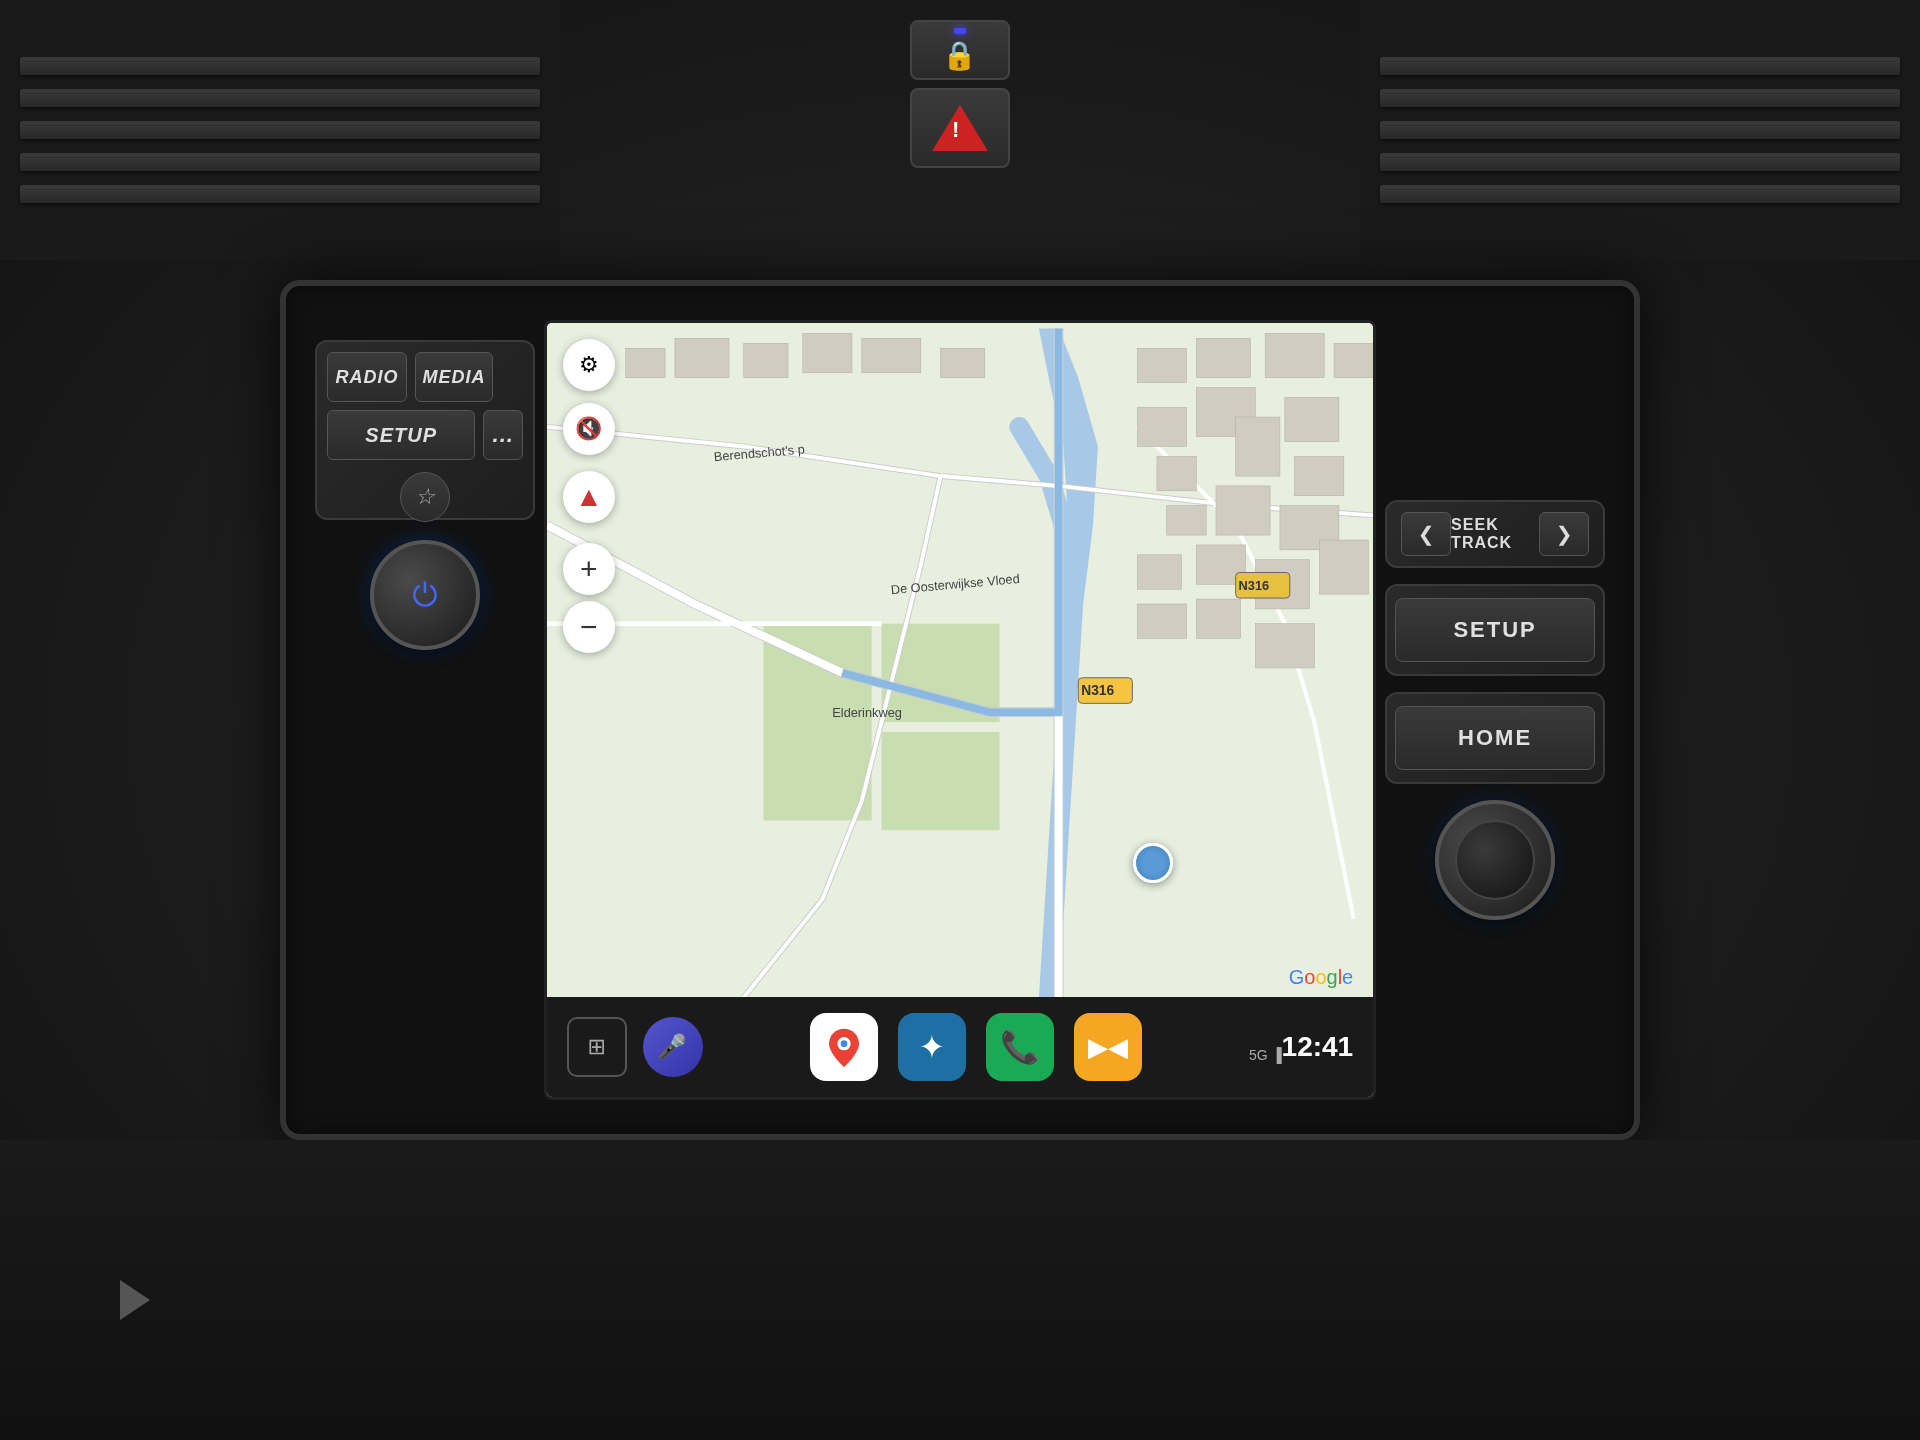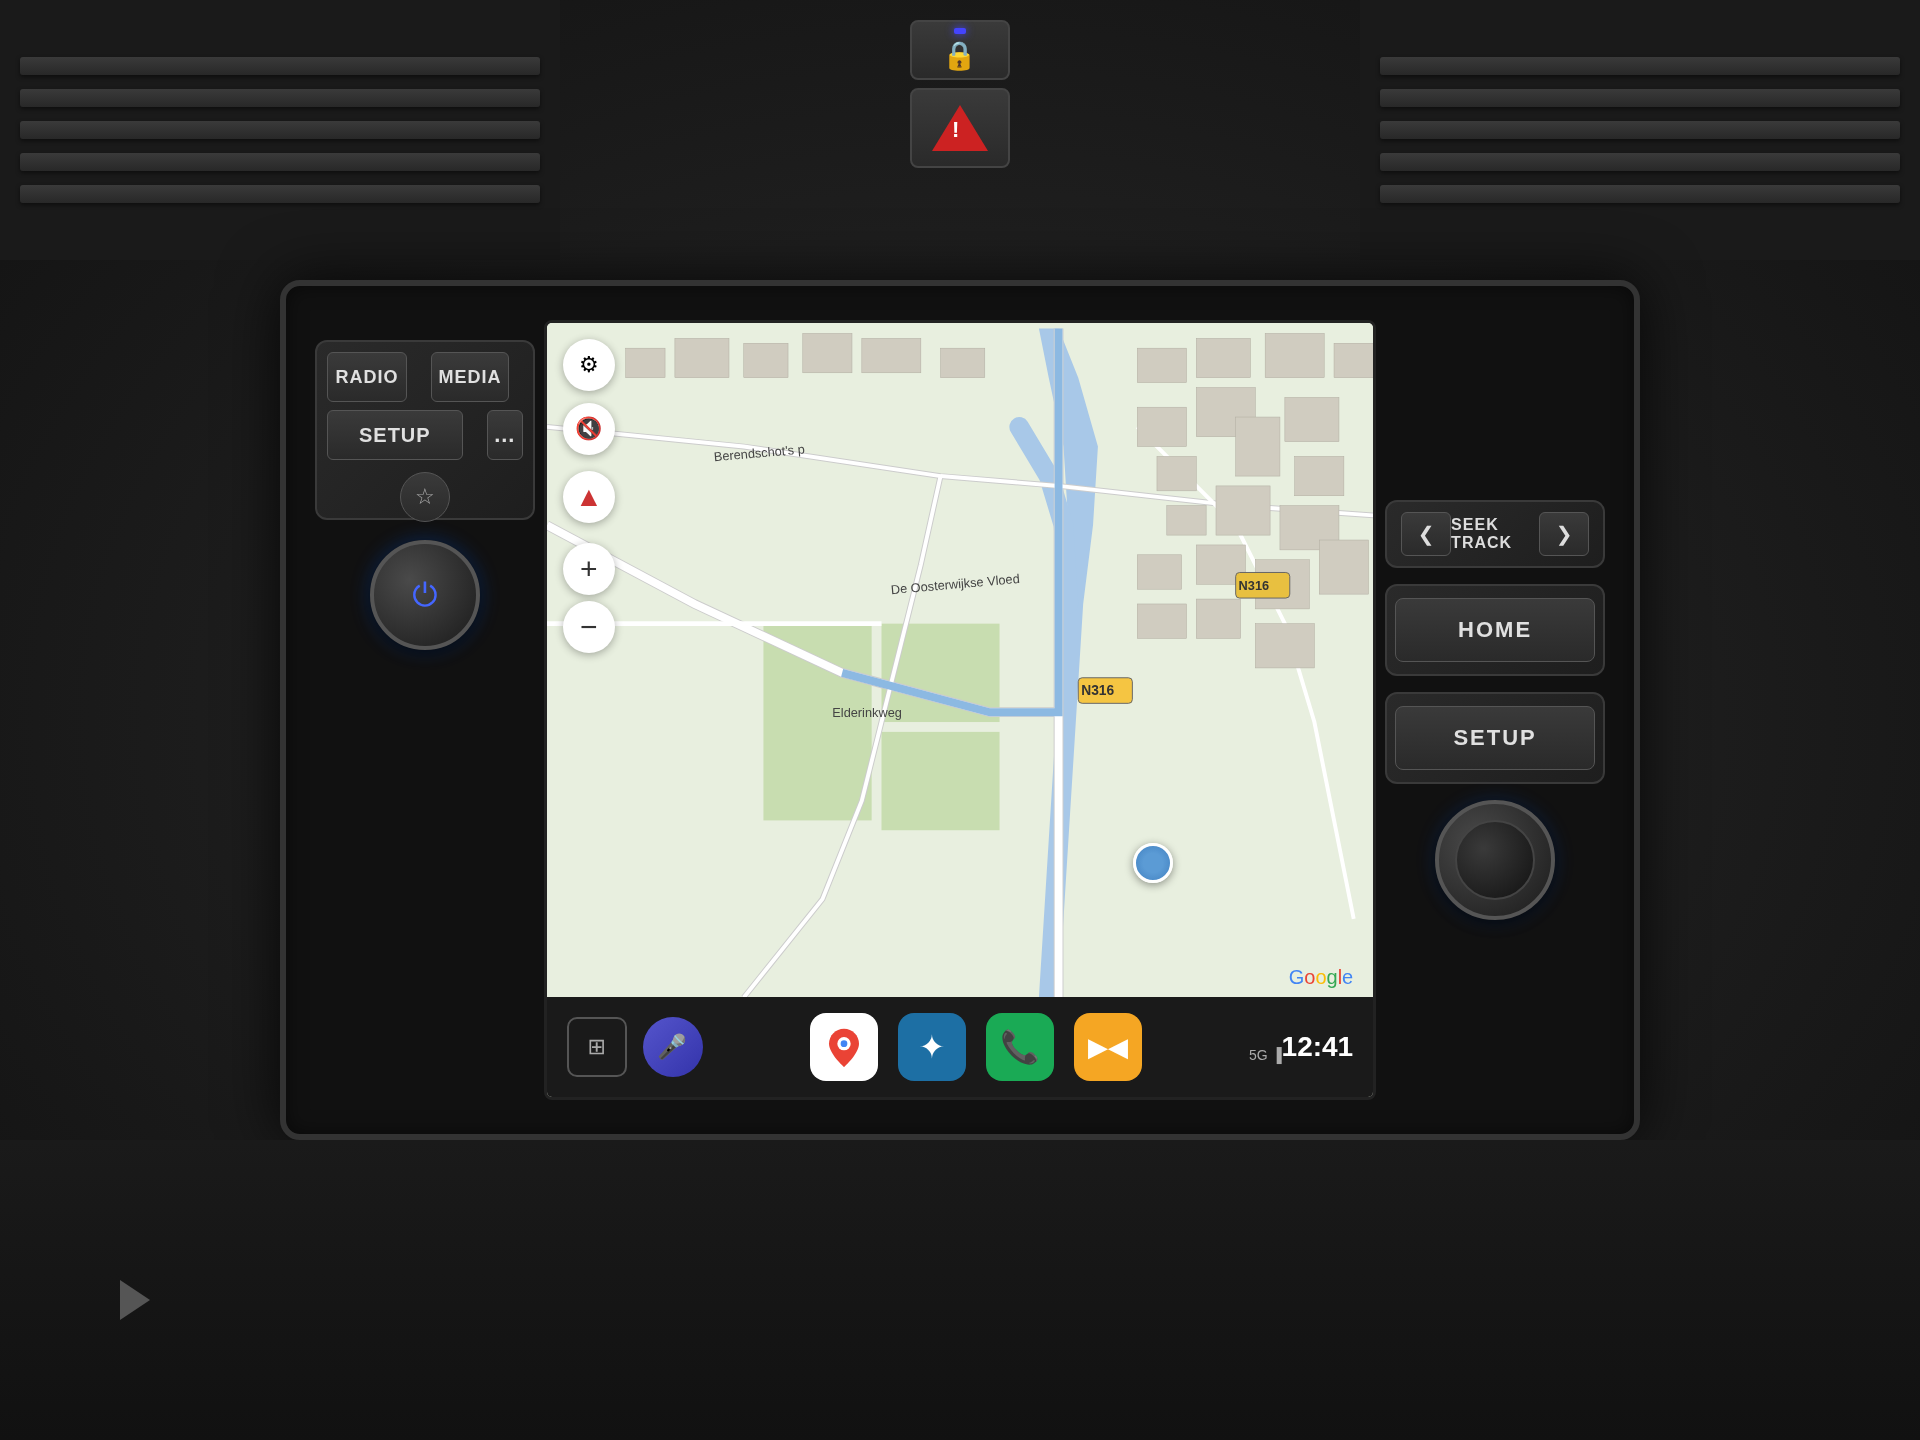--- a/index.html
+++ b/index.html
@@ -168,21 +168,22 @@
       border-radius: 12px;
       border: 2px solid #3a3a3a;
       display: flex;
       flex-direction: column;
       padding: 10px;
       gap: 8px;
     }
 
     .control-row {
       display: flex;
-      gap: 24px;
+      gap: 8px;
+      font-style: italic;
     }
 
     .ctrl-btn {
       background: linear-gradient(to bottom, #3a3a3a, #2a2a2a);
       border: 1px solid #555;
       border-radius: 6px;
       color: #e0e0e0;
       font-size: 18px;
       font-weight: bold;
       display: flex;
@@ -914,25 +915,25 @@
         <div class="seek-track-label">
           <span class="seek-label">SEEK</span>
           <span class="track-label">TRACK</span>
         </div>
         <div class="seek-arrow">
           <span>❯</span>
         </div>
       </div>
 
       <div class="right-btn-group">
+        <div class="right-btn">SETUP</div>
+      </div>
+
+      <div class="right-btn-group">
         <div class="right-btn">HOME</div>
-      </div>
-
-      <div class="right-btn-group">
-        <div class="right-btn">SETUP</div>
       </div>
 
       <div class="volume-knob">
         <div class="vol-inner"></div>
       </div>
 
     </div>
 
   </div>
 

